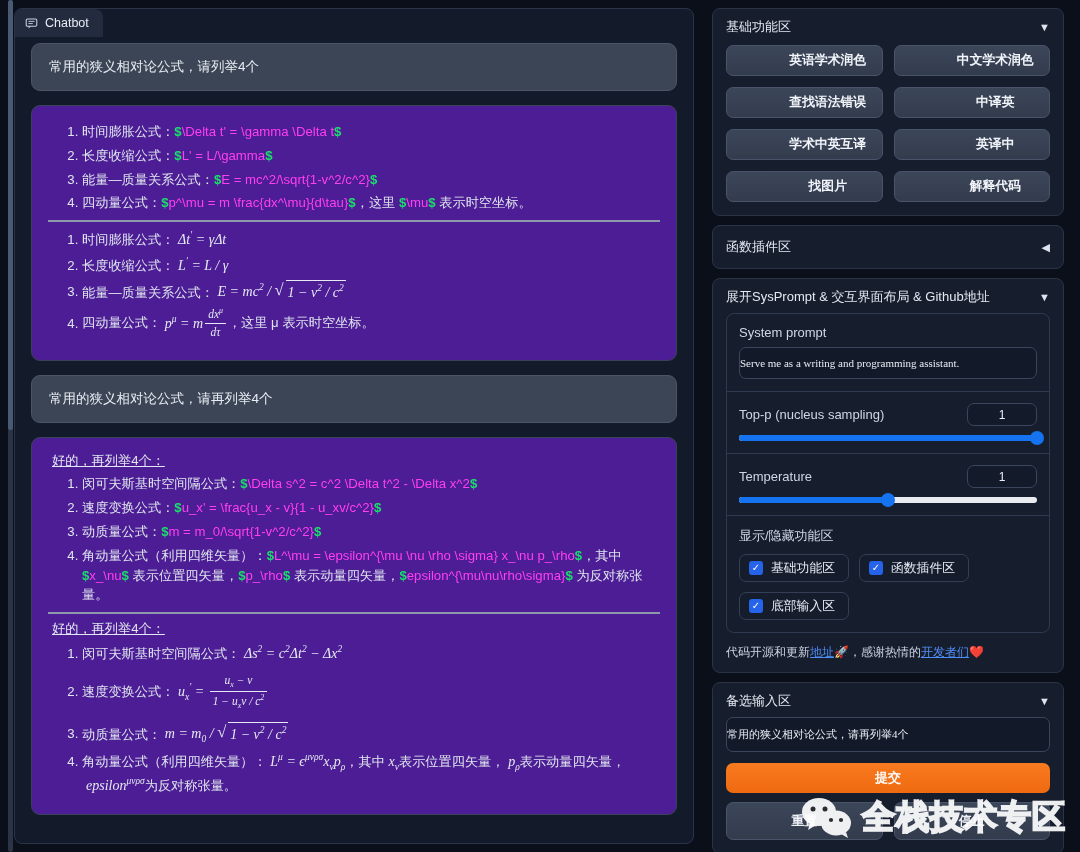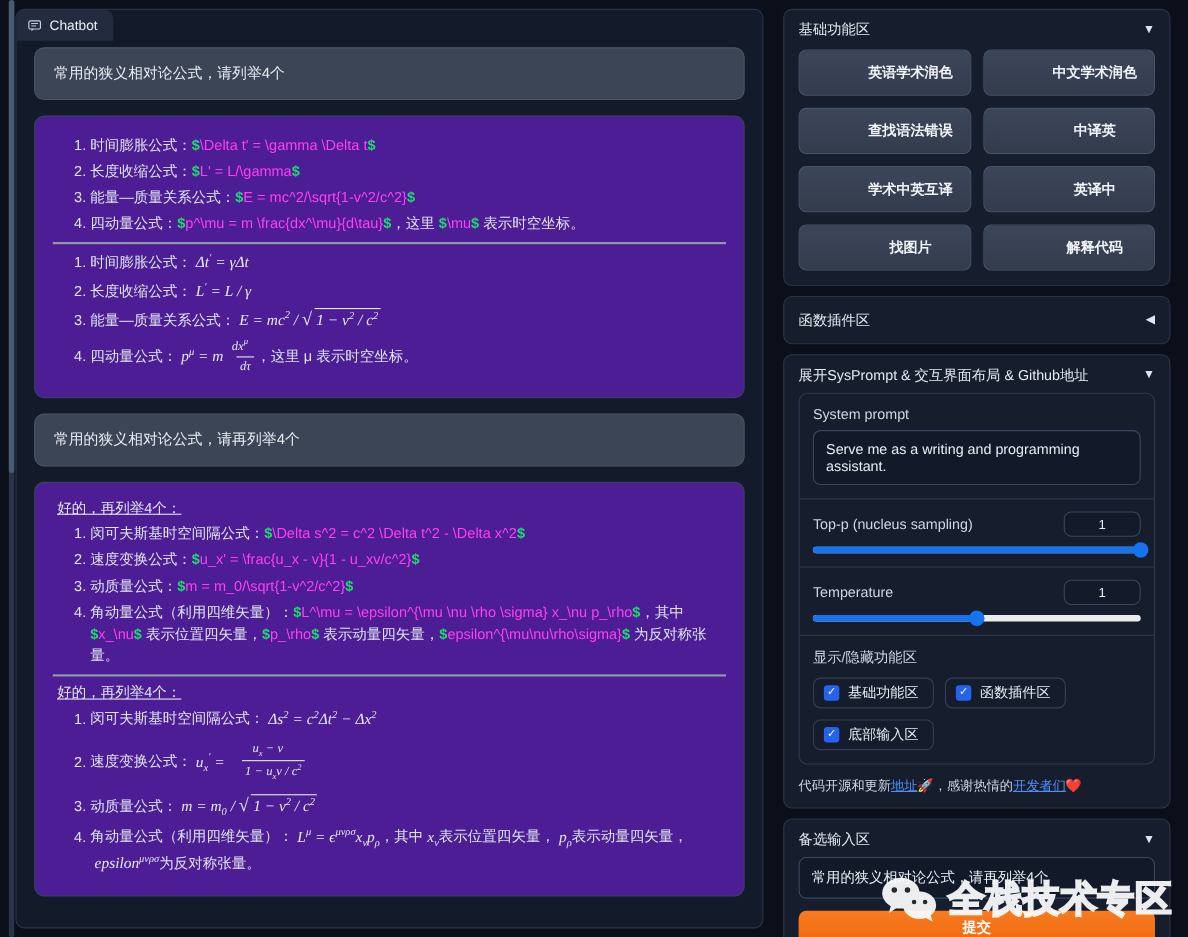--- a/index.html
+++ b/index.html
@@ -73,21 +73,21 @@
   .note { color: #dfe5ef; }
 
   .divider { border: 0; border-top: 2px solid #8e98ab; margin: 7px 0 6px 0; }
 
   
   .m { font-family: "Liberation Serif", "DejaVu Serif", serif; font-style: italic; color: #e5eaf3; font-size: 14px; white-space: nowrap; }
   .m sup { font-size: 0.68em; font-style: italic; vertical-align: super; }
   .m sub { font-size: 0.68em; font-style: italic; vertical-align: sub; }
   .frac { display: inline-block; vertical-align: middle; text-align: center; font-size: 0.82em; margin: 0 2px; position: relative; top: -1px; }
   .frac .num { display: block; padding: 0 3px; }
-  .frac .den { display: block; padding: 0 3px; border-top: 1px solid #e5eaf3; margin-left: 10px; }
+  .frac .den { display: block; padding: 0 3px; border-top: 1px solid #e5eaf3; }
   .sqrt { display: inline-block; position: relative; padding-left: 11px; }
   .sqrt::before { content: "√"; position: absolute; left: 0; top: -2px; font-style: normal; font-size: 1.18em; }
   .sqrt > span { display: inline-block; border-top: 1px solid #e5eaf3; padding: 0 2px; text-align: center; }
   .cn { font-style: normal; font-family: "Liberation Sans", sans-serif; font-size: 13.2px; color: #dfe5ef; }
 
   
   .right-col {
     width: 372px; height: 852px;
     padding: 8px 16px 8px 4px;
     display: flex; flex-direction: column; gap: 9px;
@@ -104,21 +104,21 @@
     padding: 9px 13px 7px 13px;
     color: #e4e9f2; font-size: 13px;
   }
   .caret { color: #dfe5ef; font-size: 11px; line-height: 1; }
 
   .btn-grid {
     display: grid; grid-template-columns: 1fr 1fr;
     gap: 11px; padding: 2px 13px 13px 13px;
   }
   .fbtn {
-    height: 42px; border-radius: 7px;
+    height: 31px; border-radius: 7px;
     background: linear-gradient(180deg,#3c4659 0%,#333c4d 100%);
     border: 1px solid #49536a;
     color: #f1f4f9; font-size: 12.8px; font-weight: 700;
     display: flex; align-items: center; justify-content: center;
     cursor: pointer;
     padding-left: 47px;
   }
 
   .card.collapsed .card-head { padding: 12px 13px; }
 
@@ -127,22 +127,23 @@
     border: 1px solid #2e3a50;
     border-radius: 8px;
     padding: 11px 12px 12px 12px;
   }
   .field-label { color: #cfd7e5; font-size: 13px; margin-bottom: 7px; }
   .textbox {
     border: 1px solid #3a4considerable;
     border: 1px solid #3a465e;
     border-radius: 7px;
     background: #121a29;
-    color: #e8edf5; font-size: 13px;
-    padding: 9px 11px;
+    color: #e8edf5; font-size: 11px;
+    padding: 9px 0;
+    font-family: Liberation Serif, serif;
   }
   .sep { border-top: 1px solid #2e3a50; margin: 12px -12px 11px -12px; }
 
   .slider-row { display: flex; align-items: center; justify-content: space-between; margin-bottom: 9px; }
   .slider-row .field-label { margin: 0; }
   .numbox {
     width: 70px; height: 23px; border: 1px solid #3a465e; border-radius: 7px;
     background: #131b2b; color: #e8edf5; font-size: 12px;
     display: flex; align-items: center; justify-content: center;
   }

